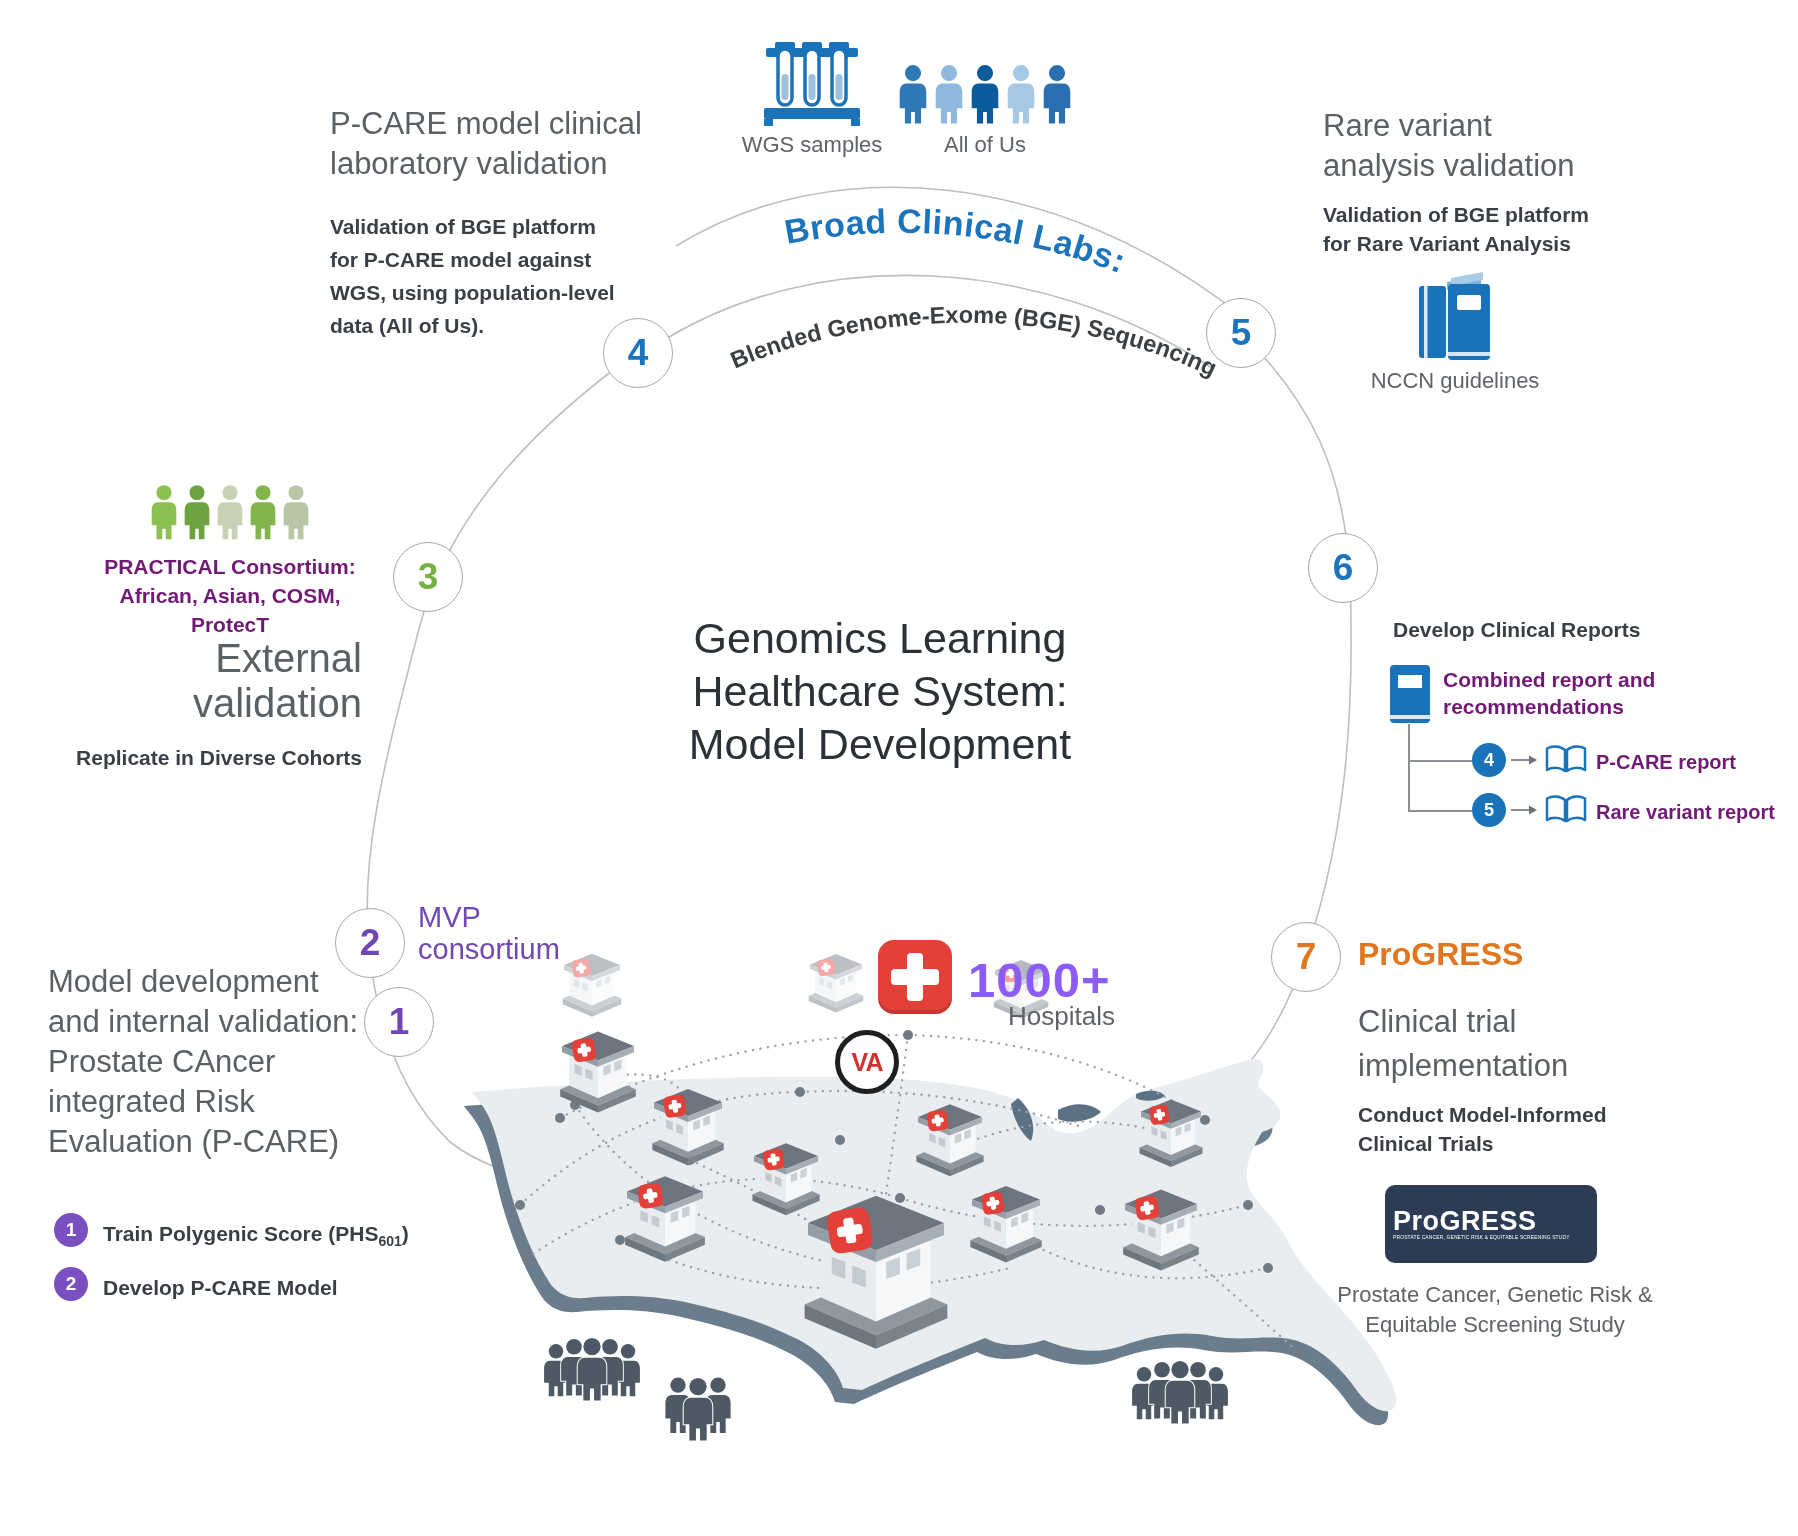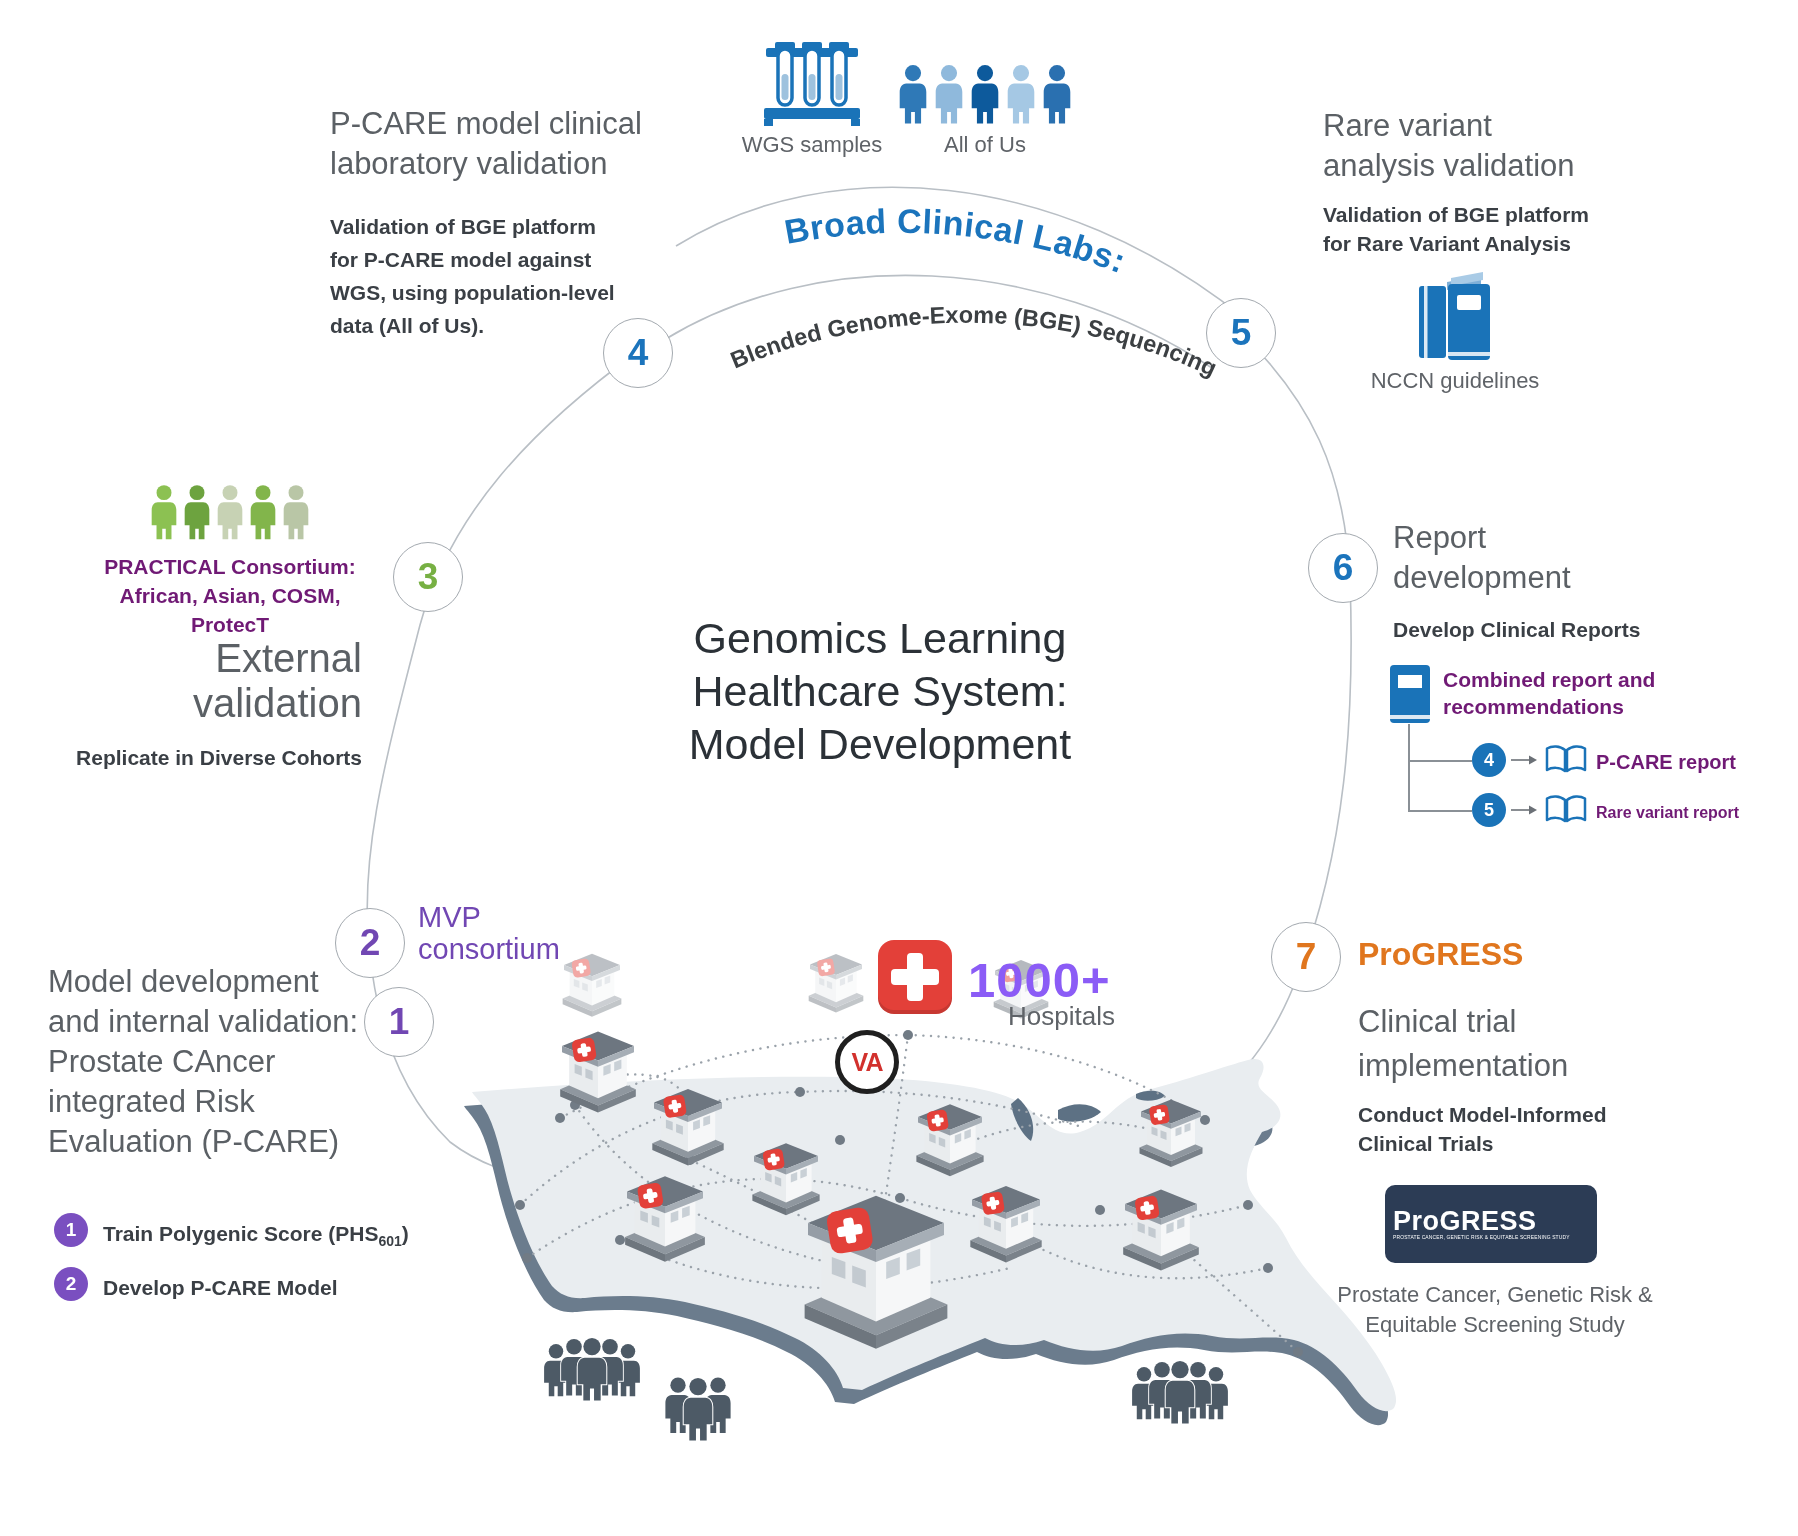--- a/index.html
+++ b/index.html
@@ -299,36 +299,32 @@
     <div>and internal validation:</div>
     <div>Prostate CAncer</div>
     <div>integrated Risk</div>
     <div>Evaluation (P-CARE)</div>
   </div>
   <div class="badge" style="left:54px;top:1213px;">1</div>
   <div class="txt hb" style="left:103px;top:1218px;"><span>Train Polygenic Score (PHS</span><span class="sub">601</span><span>)</span></div>
   <div class="badge" style="left:54px;top:1267px;">2</div>
   <div class="txt hb" style="left:103px;top:1272px;">Develop P-CARE Model</div>
 
-  <div class="txt hl" style="left:1393px;top:518px;">
-    <div>Report</div>
-    <div>development</div>
-  </div>
   <div class="txt hb" style="left:1393px;top:614px;">Develop Clinical Reports</div>
   <div class="txt hl-sm" style="left:1443px;top:666px;line-height:27px;">
     <div>Combined report and</div>
     <div>recommendations</div>
   </div>
   <div class="treeline vline" style="left:1408px;top:724px;height:87px;"></div>
   <div class="treeline hline" style="left:1408px;top:760px;width:64px;"></div>
   <div class="treeline hline" style="left:1408px;top:810px;width:64px;"></div>
   <div class="mini" style="left:1472px;top:743px;">4</div>
   <div class="mini" style="left:1472px;top:793px;">5</div>
   <div class="txt hl-sm" style="left:1596px;top:748px;font-size:20px;">P-CARE report</div>
-  <div class="txt hl-sm" style="left:1596px;top:798px;font-size:16px;">Rare variant report</div>
+  <div class="txt hl-sm" style="left:1596px;top:798px;font-size:20px;">Rare variant report</div>
 
   <div class="txt" style="left:1358px;top:936px;font-size:32px;font-weight:700;color:#e0761e;">ProGRESS</div>
   <div class="txt hl" style="left:1358px;top:1000px;line-height:44px;">
     <div>Clinical trial</div>
     <div>implementation</div>
   </div>
   <div class="txt hb" style="left:1358px;top:1100px;line-height:29px;">
     <div>Conduct Model-Informed</div>
     <div>Clinical Trials</div>
   </div>

